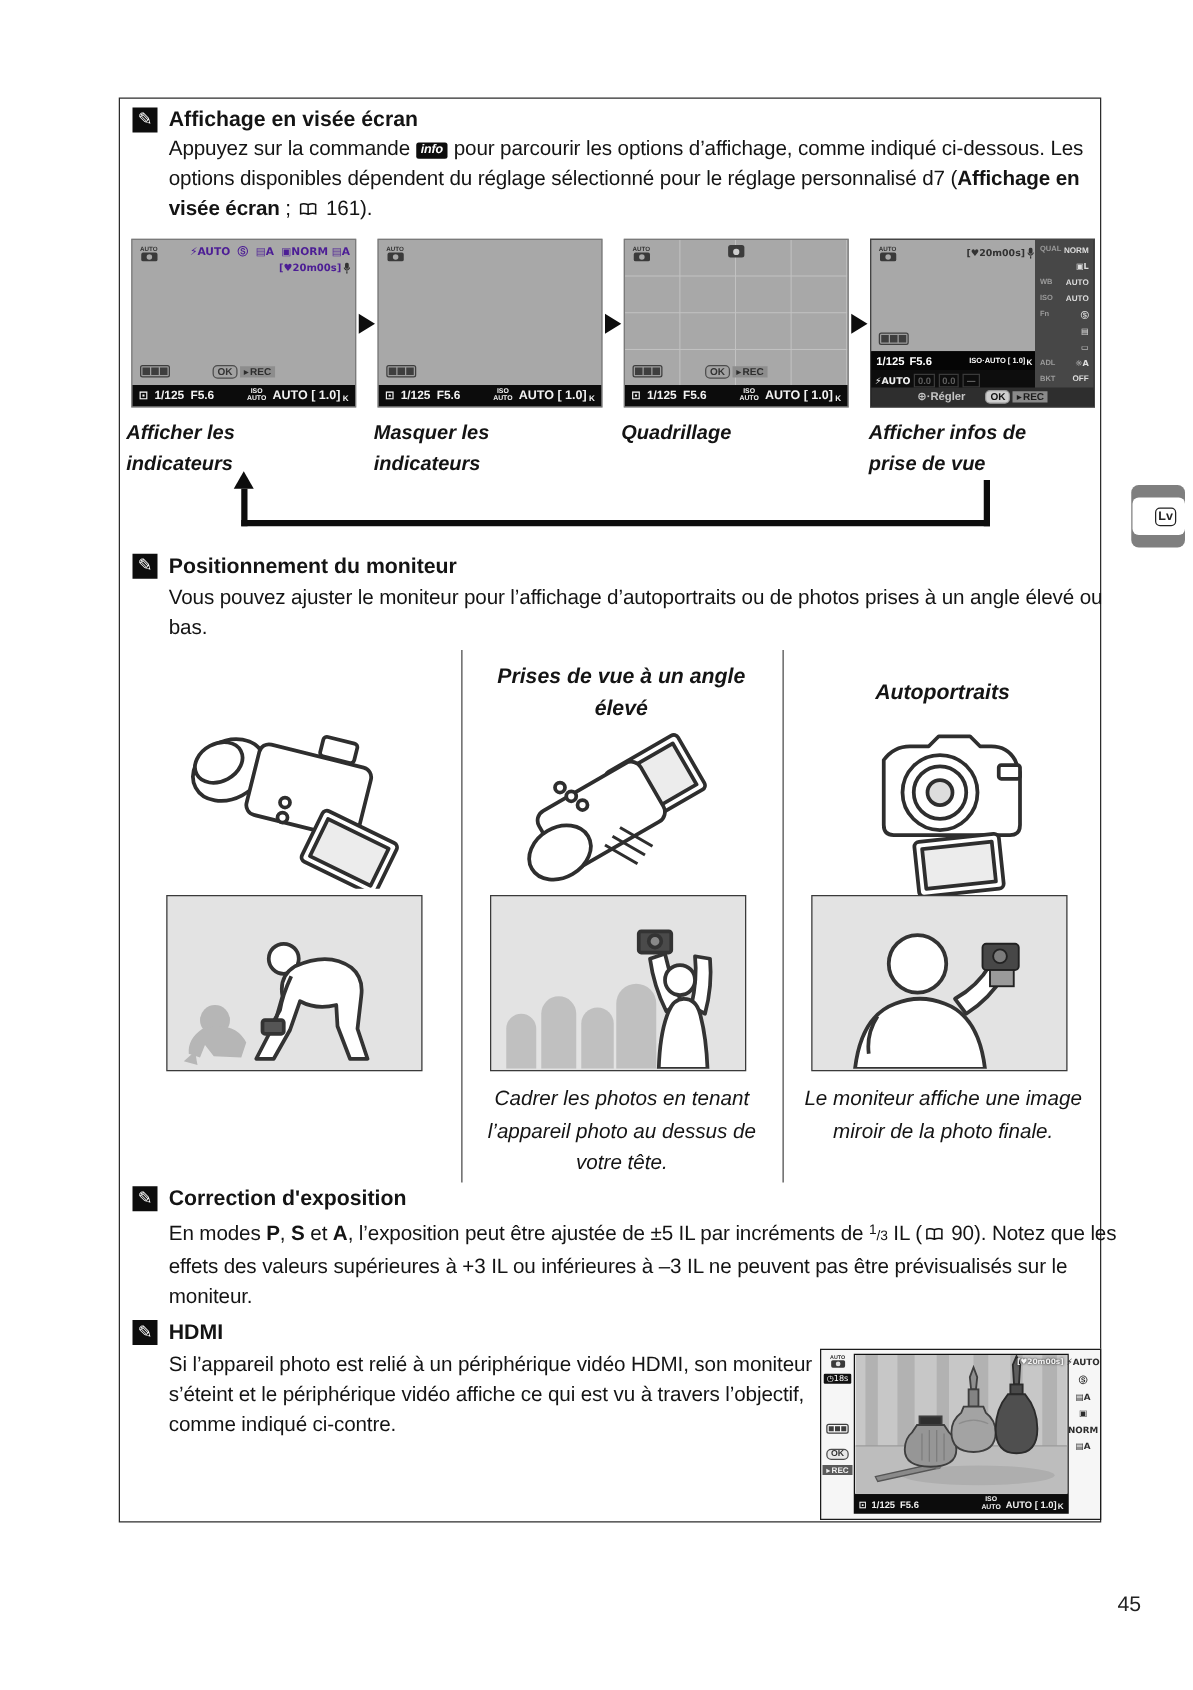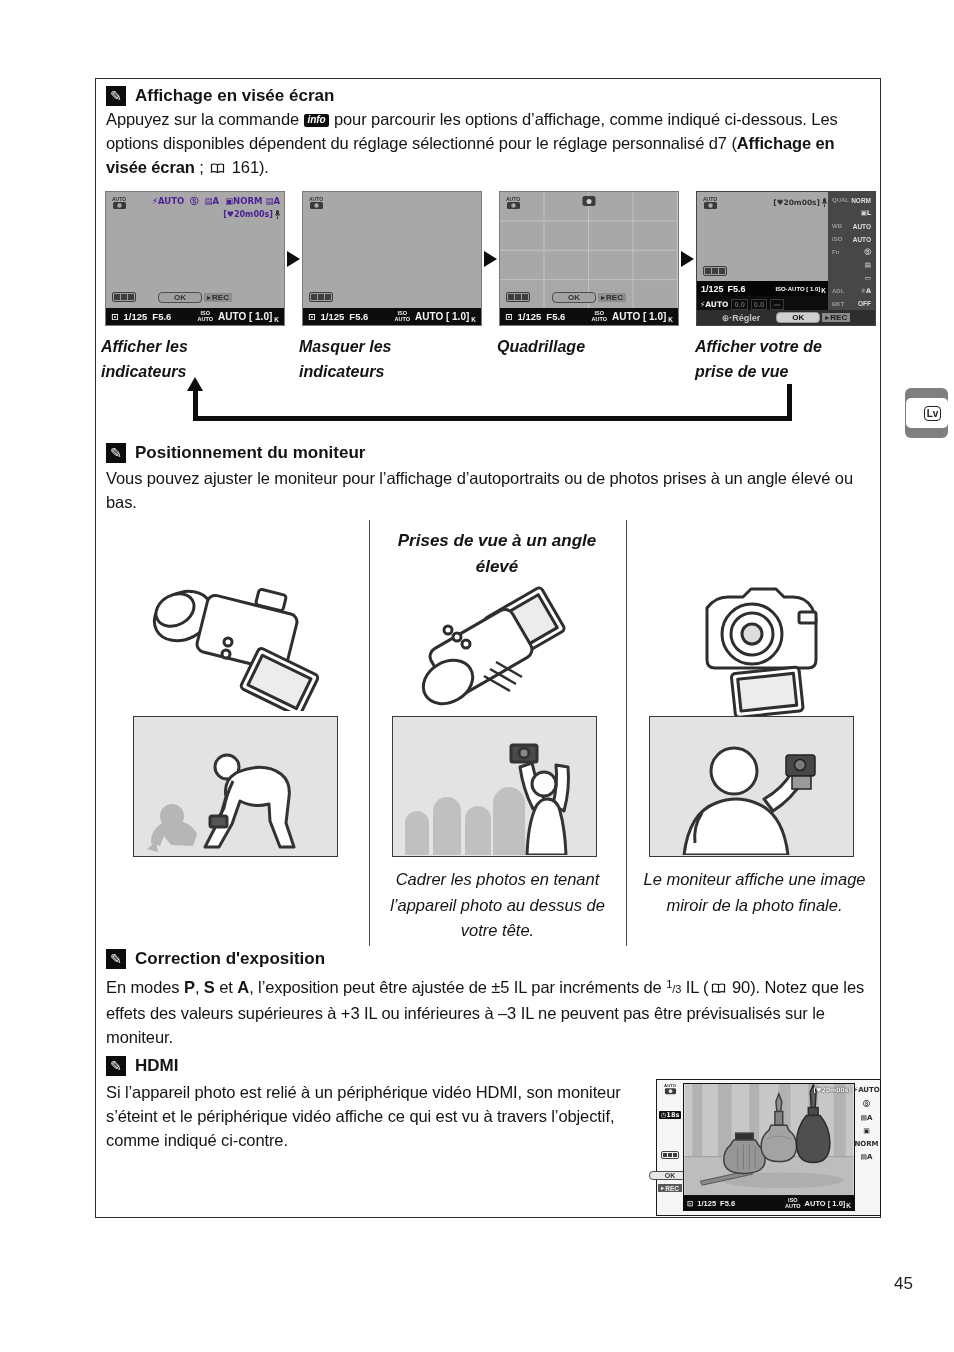--- a/index.html
+++ b/index.html
@@ -7,42 +7,42 @@
     width:954px;height:1352px;position:relative;background:#fff;
     font-family:"Liberation Sans",sans-serif;color:#141414;overflow:hidden;
   }
   .sym{font-family:"DejaVu Sans","Liberation Sans",sans-serif;}
   
   .content-box{position:absolute;left:95px;top:78px;width:786px;height:1140px;border:1.5px solid #2c2c2c;box-sizing:border-box;}
   .abs{position:absolute;}
   
   .note-head{display:flex;align-items:center;gap:9px;font-size:17px;font-weight:bold;}
   .note-icon{width:20px;height:20px;background:#0d0d0d;color:#fff;display:flex;align-items:center;justify-content:center;font-size:14px;font-family:"DejaVu Sans",sans-serif;flex:0 0 auto;}
-  .para{font-size:16.5px;line-height:24px;letter-spacing:-0.1px;}
+  .para{font-size:16.5px;line-height:24px;letter-spacing:-0.1px;margin-left:29px;}
   .b{font-weight:bold;}
   .info-badge{display:inline-block;background:#0d0d0d;color:#fff;font-size:10px;font-weight:bold;font-style:italic;padding:1px 4px 2px;border-radius:2px;vertical-align:2px;line-height:1;}
   .book-ic{vertical-align:-1px;margin:0 2px;}
   .fr-num{font-size:11px;vertical-align:5px;}
   .fr-den{font-size:11px;}
   
   .screens{left:9px;top:112px;width:770px;display:flex;align-items:center;}
   .arr{width:0;height:0;border-top:8px solid transparent;border-bottom:8px solid transparent;border-left:13px solid #0d0d0d;margin:0 2px;}
   .cam{width:180px;height:135px;position:relative;background:#a8a8a8;border:1px solid #7a7a7a;box-sizing:border-box;flex:0 0 auto;}
   .cam.grid{background-image:linear-gradient(to right,#c2c2c2 1px,transparent 1px),linear-gradient(to bottom,#c2c2c2 1px,transparent 1px);background-size:44.5px 29.4px;background-position:-1px -1px;}
   .bar{position:absolute;left:0;right:0;bottom:0;height:17px;background:#0c0c0c;color:#f3f3f3;display:flex;align-items:center;gap:5px;padding:0 5px;font-size:9.5px;font-weight:bold;}
   .bar .met{font-size:9px;}
   .bar .sp{flex:1;}
   .isotag{font-size:5.5px;line-height:5.5px;white-space:pre-line;text-align:center;font-weight:bold;}
   .expv{font-size:10px;}
   .kk{font-size:6.5px;align-self:flex-end;margin-bottom:2px;margin-left:-3px;}
   .mode-ic{position:absolute;top:4px;left:5px;}
   .batt{position:absolute;left:6px;bottom:23px;width:24px;height:10px;border:1.5px solid #3e3e3e;border-radius:2px;background:#9d9d9d;display:flex;gap:1px;padding:1px;box-sizing:border-box;}
   .batt i{flex:1;background:#3e3e3e;}
   .okrec{position:absolute;bottom:22px;left:50%;transform:translateX(-50%);display:flex;gap:2px;font-size:8px;align-items:center;}
-  .okb{border:1px solid #4c4c4c;border-radius:4px;padding:0 15px;background:#a2a2a2;color:#333;font-weight:bold;}
+  .okb{border:1px solid #4c4c4c;border-radius:4px;padding:0 3px;background:#a2a2a2;color:#333;font-weight:bold;}
   .recb{background:#8d8d8d;color:#2e2e2e;padding:0 3px;font-weight:bold;display:flex;align-items:center;gap:1px;}
   .topics{position:absolute;top:4px;left:28px;right:4px;text-align:right;color:#4c1d95;font-weight:bold;}
   .topics .l1{font-size:8.5px;white-space:pre;}
   .rec-line{font-size:8px;margin-top:2px;display:flex;justify-content:flex-end;align-items:center;gap:2px;}
   .movie-ic{position:absolute;top:4px;left:50%;transform:translateX(-50%);width:13px;height:10px;background:#3c3c3c;border-radius:2px;display:flex;align-items:center;justify-content:center;}
   .movie-ic i{width:5px;height:5px;border-radius:50%;background:#cfcfcf;display:block;}
   
   .cam4{width:180px;height:135px;position:relative;background:#0d0d0d;flex:0 0 auto;border:1px solid #444;box-sizing:border-box;}
   .lv4{position:absolute;left:0;top:0;width:133px;height:89px;background:#a8a8a8;}
   .lv4 .rec-line{position:absolute;top:4px;right:3px;font-size:7.5px;color:#323232;font-weight:bold;}
@@ -70,21 +70,21 @@
   .pt-head{top:449px;text-align:center;font-size:17px;font-weight:bold;font-style:italic;line-height:26px;}
   .pt-cam{top:497px;}
   .scene{top:637px;width:205px;height:141px;background:#e3e3e3;border:1.5px solid #3a3a3a;box-sizing:border-box;overflow:hidden;}
   .pt-cap{top:788px;text-align:center;font-size:16.5px;font-style:italic;line-height:25.5px;}
   
   .hdmi{left:560px;top:1000px;width:225px;height:137px;background:#f6f6f6;border:1px solid #1c1c1c;box-sizing:border-box;}
   .hdmi-photo{position:absolute;left:26px;top:3px;width:172px;height:113px;border:1px solid #111;box-sizing:border-box;}
   .hdmi-rec{position:absolute;top:2px;right:3px;font-size:6px;color:#f2f2f2;font-weight:bold;text-shadow:0 0 2px #000;}
   .hdmi-bar{position:absolute;left:26px;top:116px;width:172px;height:15px;background:#0c0c0c;color:#f0f0f0;display:flex;align-items:center;gap:4px;padding:0 4px;font-size:7.5px;font-weight:bold;box-sizing:border-box;}
   .hdmi-left{position:absolute;left:0;top:0;width:26px;height:137px;display:flex;flex-direction:column;align-items:center;gap:4px;padding-top:3px;box-sizing:border-box;}
-  .hdmi-left .timer{background:#111;color:#fff;font-size:6.5px;font-weight:bold;padding:0 2px;border-radius:1px;margin-top:12px;}
+  .hdmi-left .timer{background:#111;color:#fff;font-size:6.5px;font-weight:normal;padding:0 2px;border-radius:1px;}
   .hdmi-left .batt2{width:18px;height:8px;border:1px solid #3e3e3e;border-radius:2px;display:flex;gap:1px;padding:1px;box-sizing:border-box;margin-top:28px;}
   .hdmi-left .batt2 i{flex:1;background:#3e3e3e;}
   .hdmi-left .okb{font-size:7px;background:#e8e8e8;margin-top:8px;}
   .hdmi-left .recb{font-size:6.5px;background:#5a5a5a;color:#eee;}
   .hdmi-right{position:absolute;right:0;top:0;width:27px;height:137px;display:flex;flex-direction:column;align-items:center;gap:5px;padding-top:6px;box-sizing:border-box;font-size:7px;font-weight:bold;color:#2c2c2c;}
   
   .lv-tab{position:absolute;left:905px;top:388px;width:43px;height:50px;background:#7f7f7f;border-radius:6px;display:flex;align-items:center;justify-content:center;}
   .lv-inner{width:30px;height:30px;background:#fff;border-radius:5px;display:flex;align-items:center;justify-content:center;padding-left:12px;}
   .lv-box{border:1.5px solid #222;border-radius:4px;font-size:10px;font-weight:bold;padding:0 2px;color:#222;line-height:13px;}
   .page-num{position:absolute;left:894px;top:1274px;font-size:17px;color:#222;}
@@ -292,40 +292,41 @@
         </span>
       </div>
     </div>
   </div>
 
   <div class="abs scr-label" style="left:5px;">Afficher les
 indicateurs</div>
   <div class="abs scr-label" style="left:203px;">Masquer les
 indicateurs</div>
   <div class="abs scr-label" style="left:401px;">Quadrillage</div>
-  <div class="abs scr-label" style="left:599px;">Afficher votre de
+  <div class="abs scr-label" style="left:599px;">Afficher infos de
 prise de vue</div>
 
   <div class="abs loop-vr"></div>
   <div class="abs loop-h"></div>
   <div class="abs loop-vl"></div>
   <div class="abs loop-head"></div>
 
   <div class="abs note-head" style="left:10px;top:364px;">
     <span class="note-icon">
         <span>✎</span>
       </span>
     <span>Positionnement du moniteur</span>
   </div>
   <div class="abs para" style="left:10px;top:387px;width:768px;">Vous pouvez ajuster le moniteur pour l’affichage d’autoportraits ou de photos prises à un angle  élevé ou bas.</div>
 
   <div class="abs pt-div" style="left:273px;"></div>
   <div class="abs pt-div" style="left:530px;"></div>
 
   <div class="abs pt-head" style="left:286px;width:230px;text-align:center;">Prises de vue à un angle élevé</div>
+  <div class="abs pt-head" style="left:558px;width:200px;top:462px;">Autoportraits</div>
 
   <svg class="abs pt-cam" style="left:35px;" width="210" height="135" viewBox="0 0 210 135">
     <g fill="#fff" stroke="#2e2e2e" stroke-width="3" stroke-linejoin="round">
       <ellipse cx="52" cy="40" rx="30" ry="23" transform="rotate(-28 52 40)"></ellipse>
       <ellipse cx="44" cy="34" rx="20" ry="15" transform="rotate(-28 44 34)"></ellipse>
       <rect x="70" y="28" width="92" height="58" rx="8" transform="rotate(14 116 57)"></rect>
       <rect x="126" y="16" width="28" height="16" rx="3" transform="rotate(14 140 24)"></rect>
       <circle cx="97" cy="66" r="4"></circle>
         <circle cx="95" cy="78" r="4"></circle>
       <g transform="rotate(26 150 105)">

